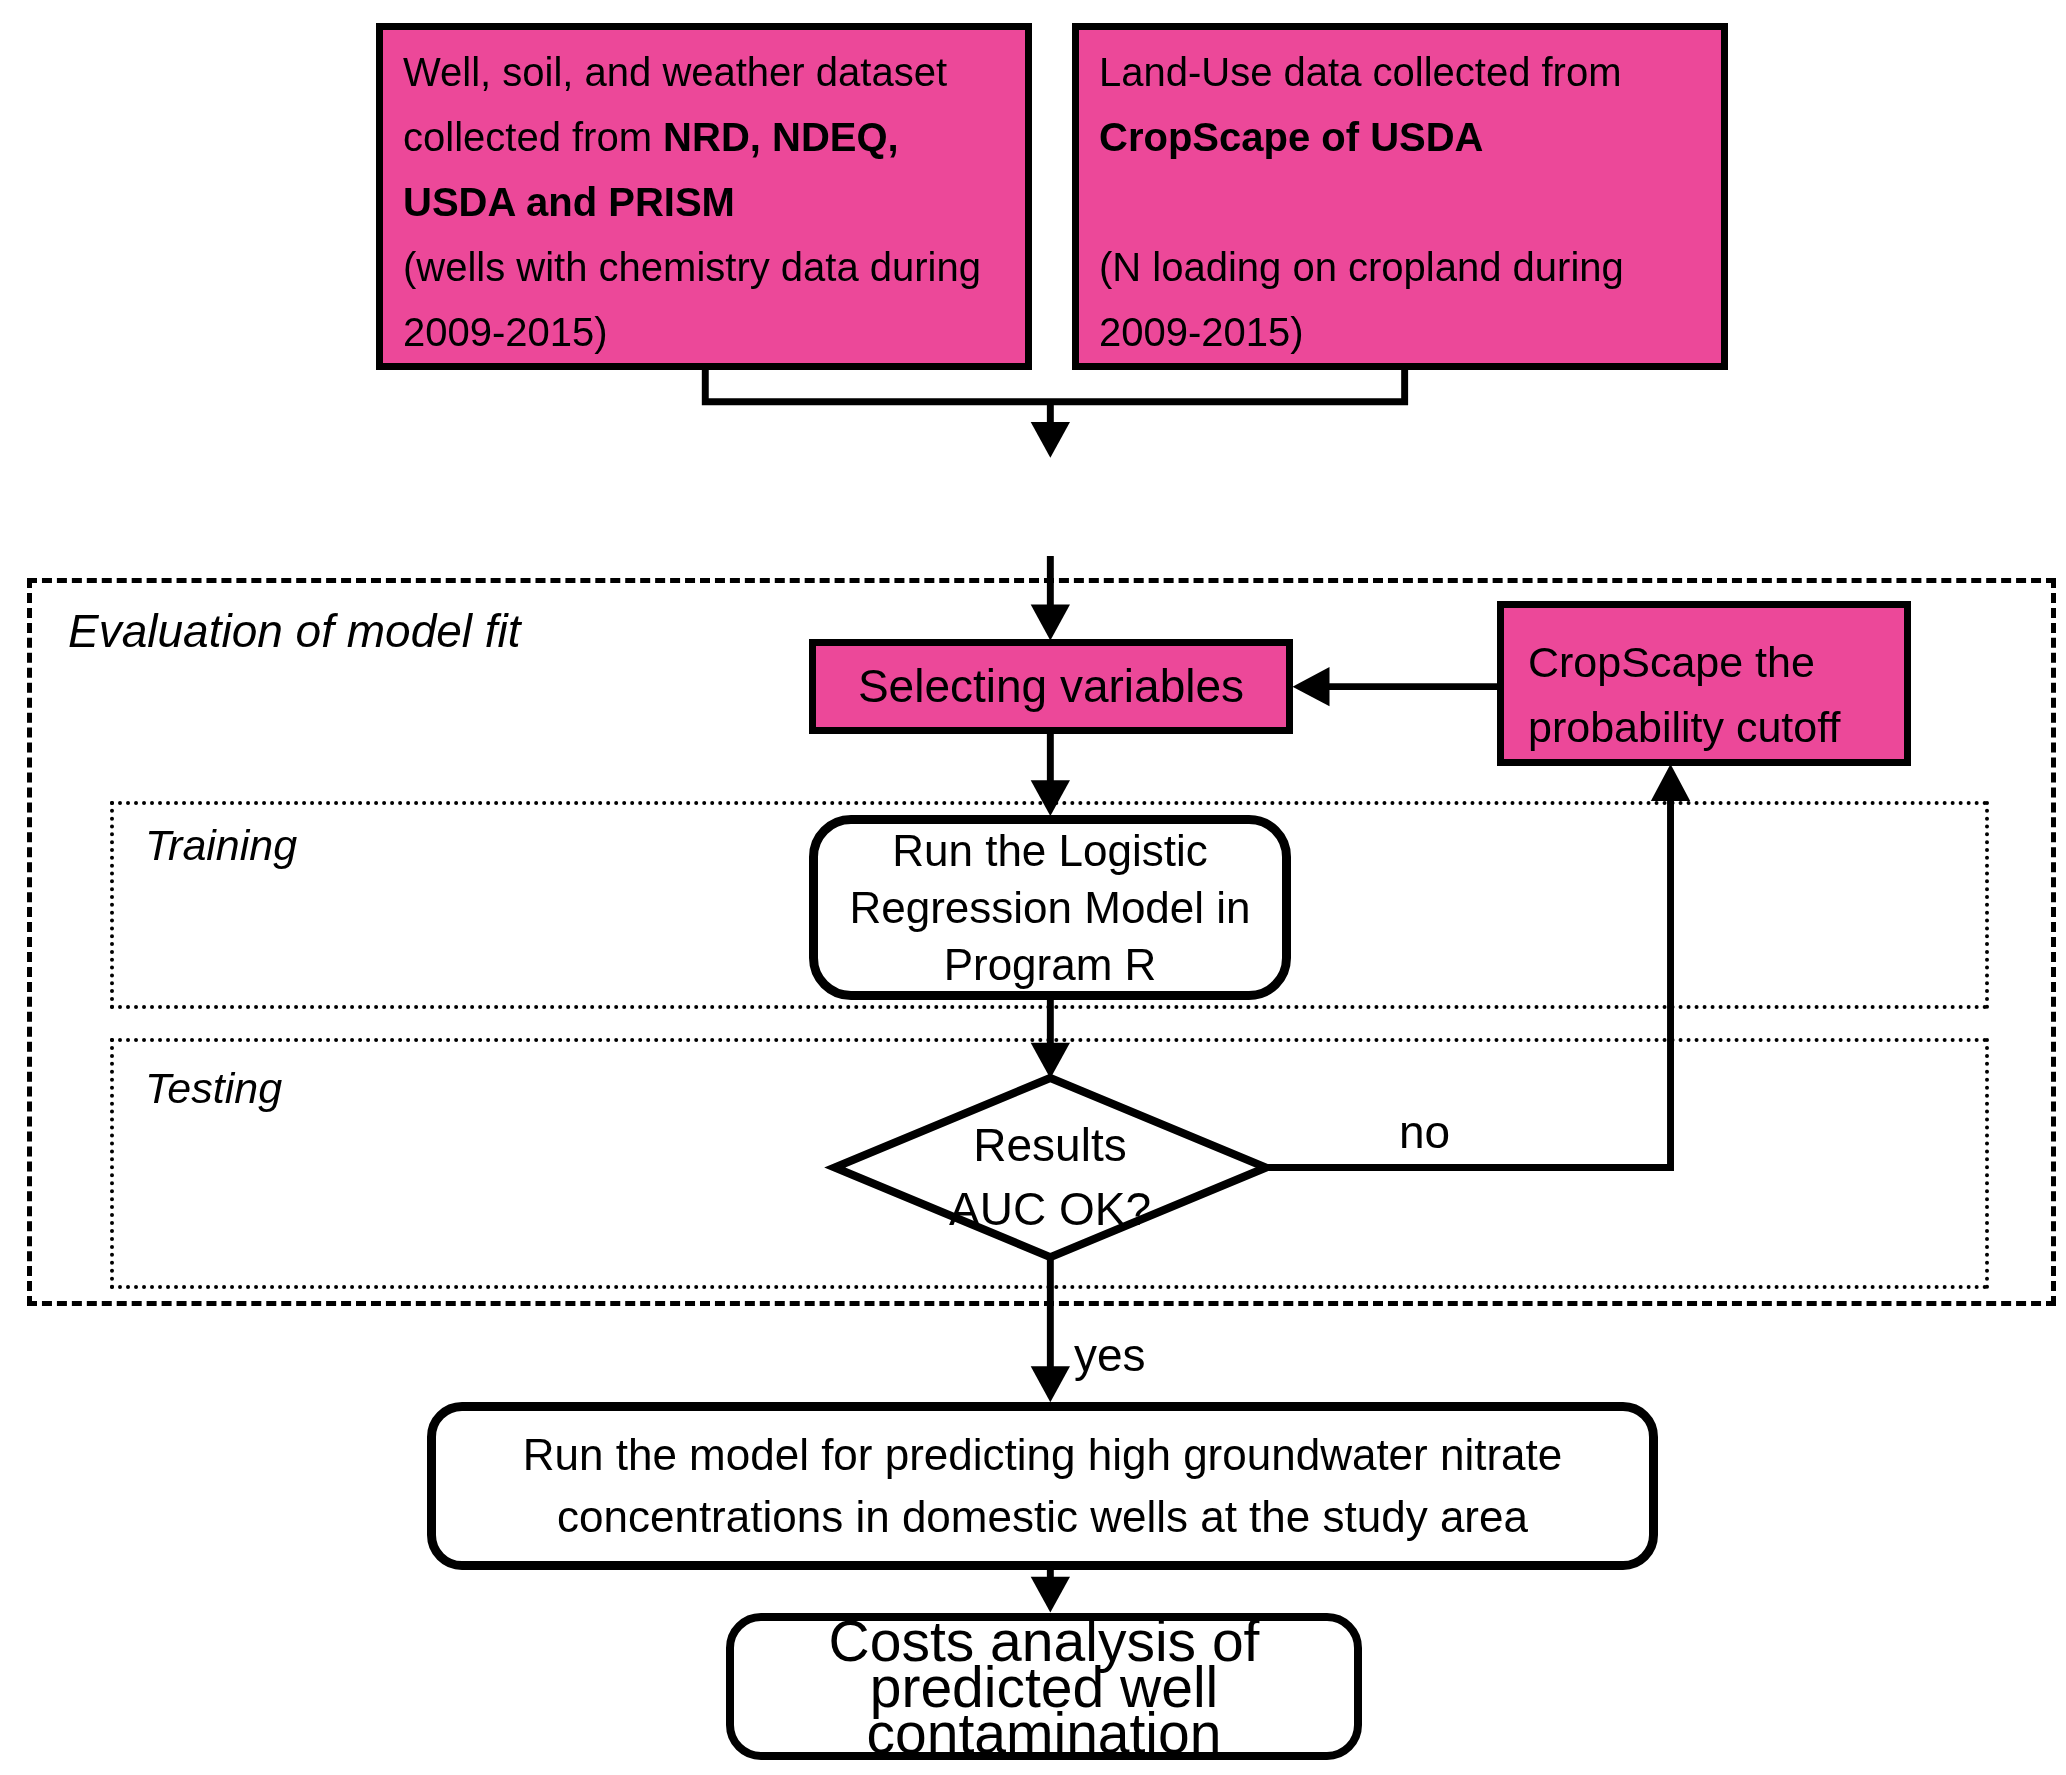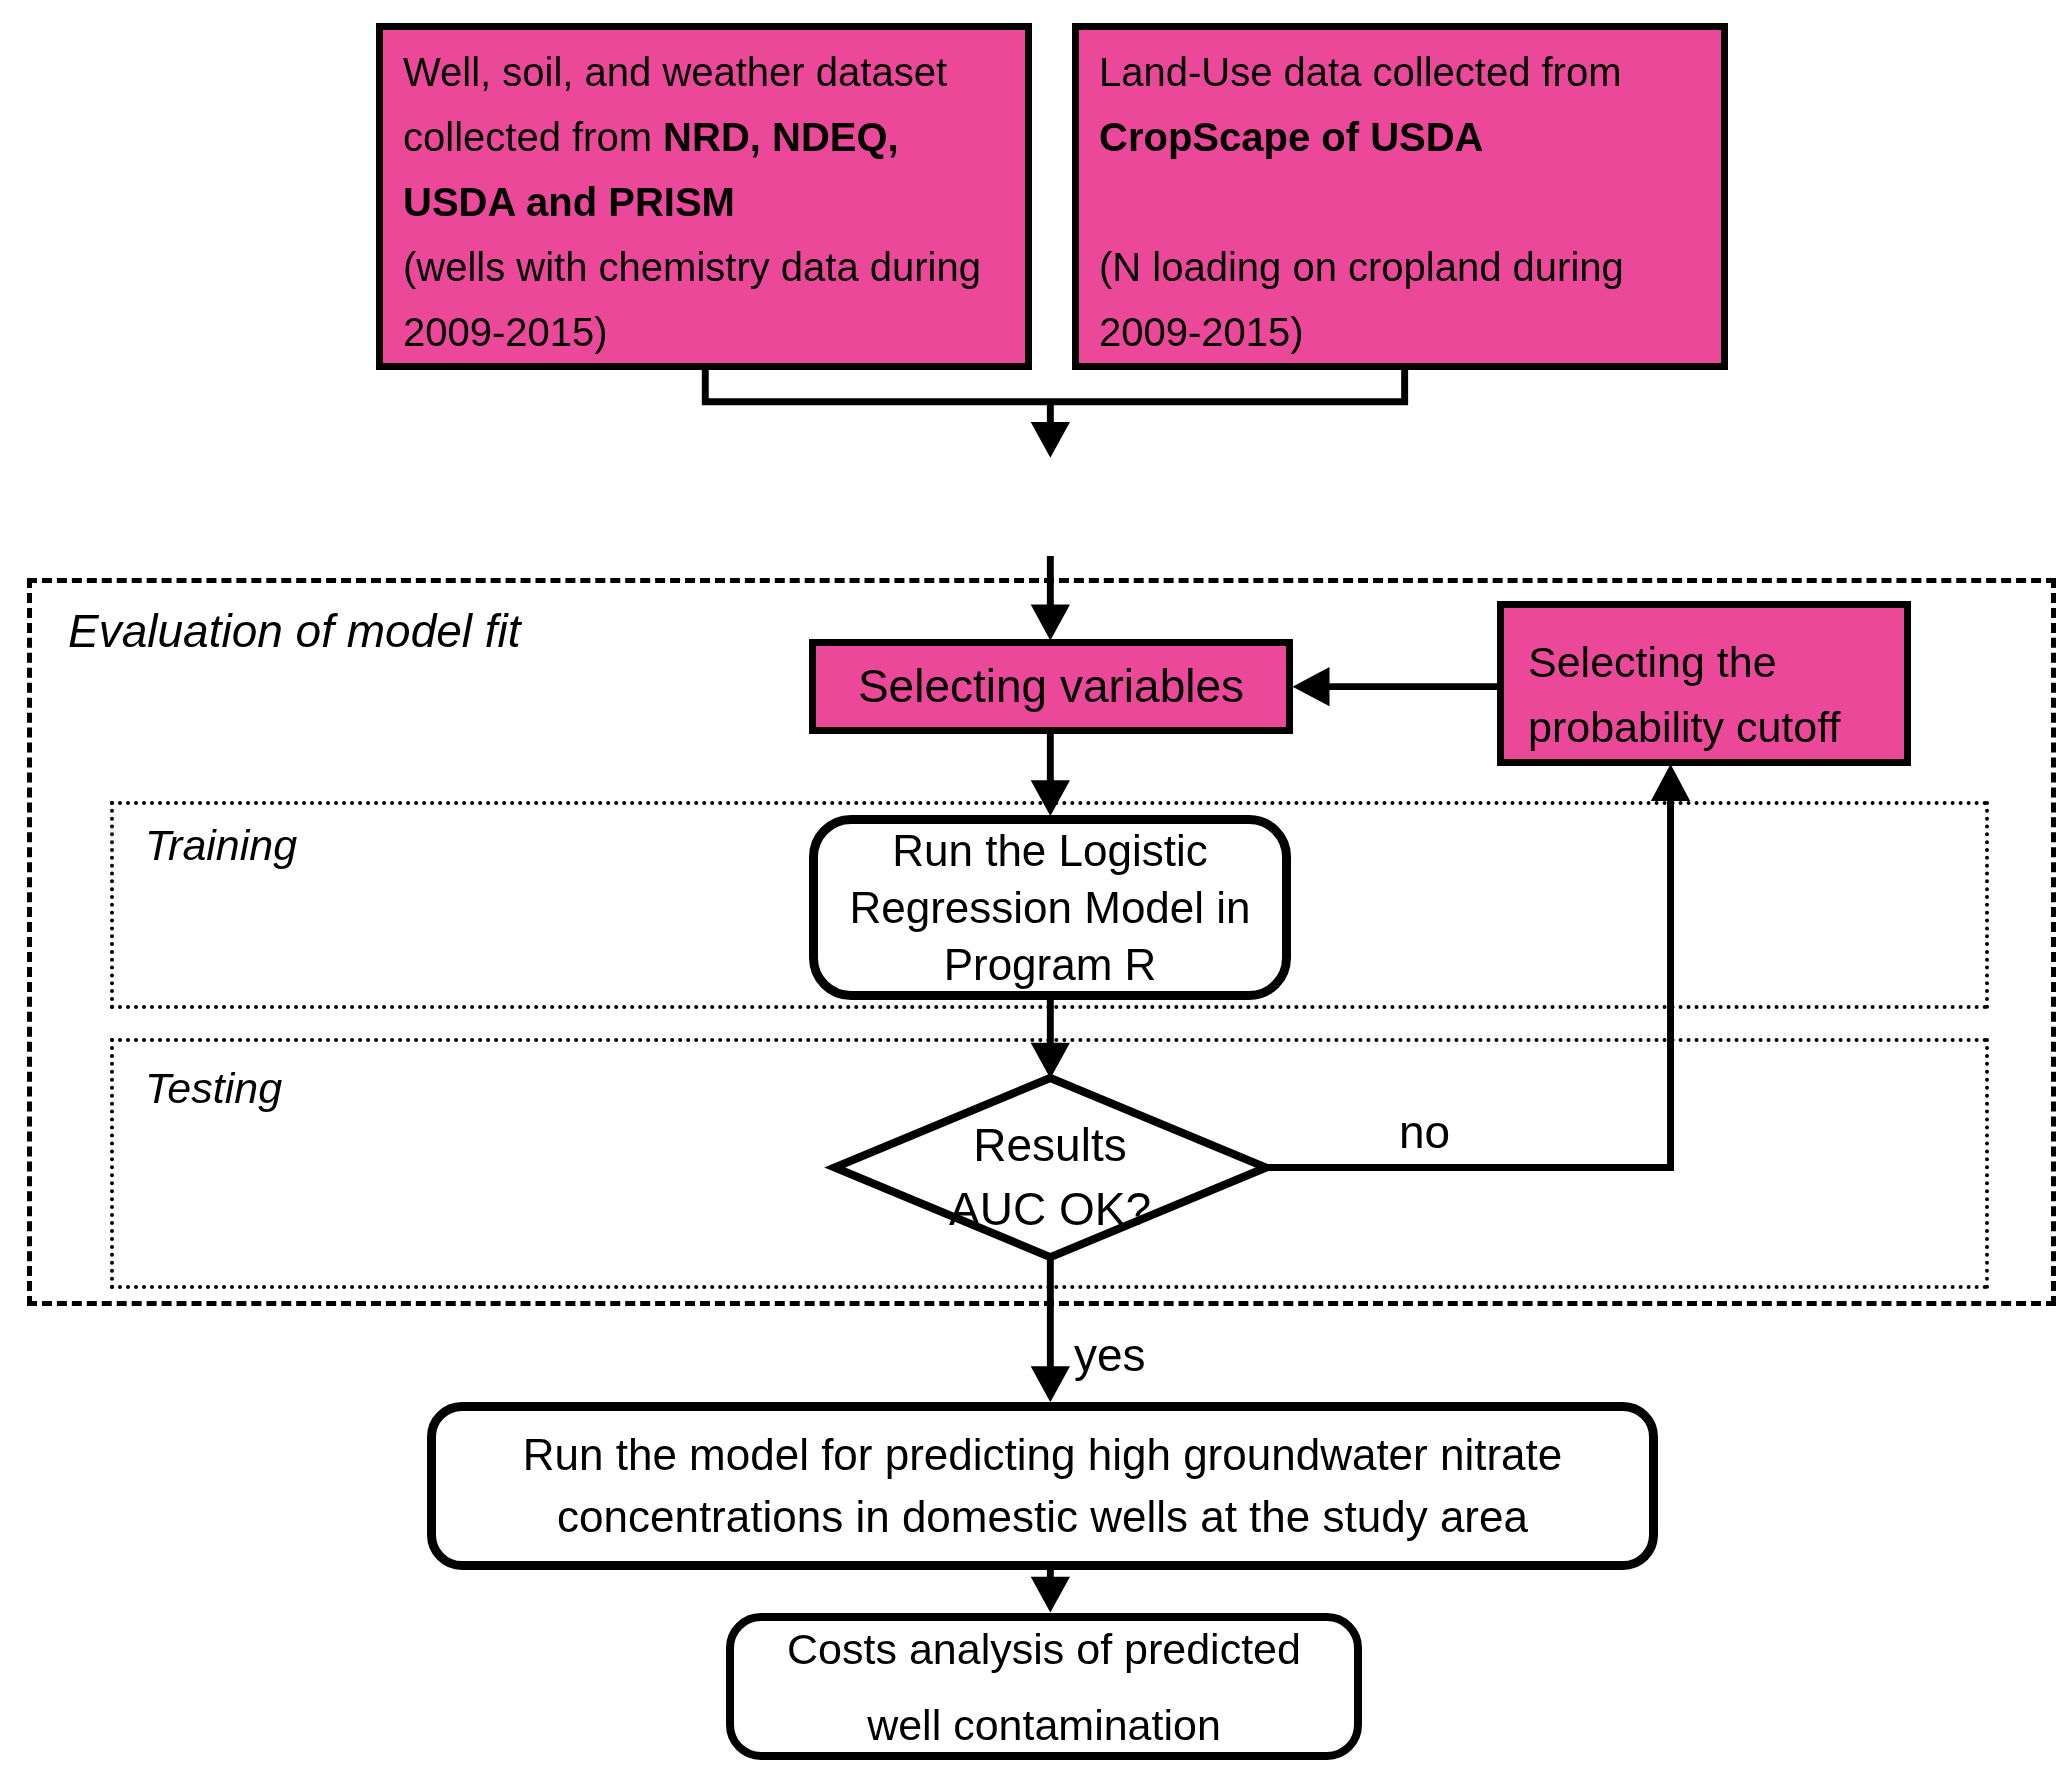--- a/index.html
+++ b/index.html
@@ -77,21 +77,21 @@
   </div>
 
 
   <div class="abs italic-label" style="left:68px;top:604px;font-size:46px;">Evaluation of model fit</div>
 
   <div class="abs rect center-text" style="left:809px;top:639px;width:484px;height:95px;padding:8px;font-size:46px;">
     <span>Selecting variables</span>
   </div>
 
   <div class="abs rect" style="left:1497px;top:601px;width:414px;height:165px;padding:22px 3.5px 0 24px;font-size:43px;line-height:65px;">
-    <div class="line1">Selecting the</div>
+    <div class="line1">CropScape the</div>
     <div class="line2">probability cutoff</div>
   </div>
 
   <div class="abs italic-label" style="left:145px;top:821px;">Training</div>
 
   <div class="abs round" style="left:809px;top:815px;width:482px;height:185px;border-radius:42px;font-size:44px;line-height:57px;padding:0 17.3px;">
     <span>Run the Logistic Regression Model in Program R</span>
   </div>
 
   <div class="abs italic-label" style="left:145px;top:1064px;">Testing</div>
@@ -101,18 +101,18 @@
     <div class="line2">AUC OK?</div>
   </div>
 
   <div class="abs edge-label" style="left:1399px;top:1105px;">no</div>
   <div class="abs edge-label" style="left:1074px;top:1328px;">yes</div>
 
   <div class="abs round" style="left:427px;top:1402px;width:1231px;height:168px;border-radius:35px;font-size:44px;line-height:62px;padding:12px 32px;">
     <span>Run the model for predicting high groundwater nitrate concentrations in domestic wells at the study area</span>
   </div>
 
-  <div class="abs round" style="left:726px;top:1613px;width:636px;height:147px;border-width:8px;border-radius:35px;font-size:43px;line-height:76px;padding:0 23px;">
+  <div class="abs round" style="left:726px;top:1613px;width:636px;height:147px;border-width:8px;border-radius:35px;font-size:57px;line-height:46px;padding:0 23px;">
     <span>Costs analysis of predicted well contamination</span>
   </div>
 
 </div>
 
 
 </body></html>

